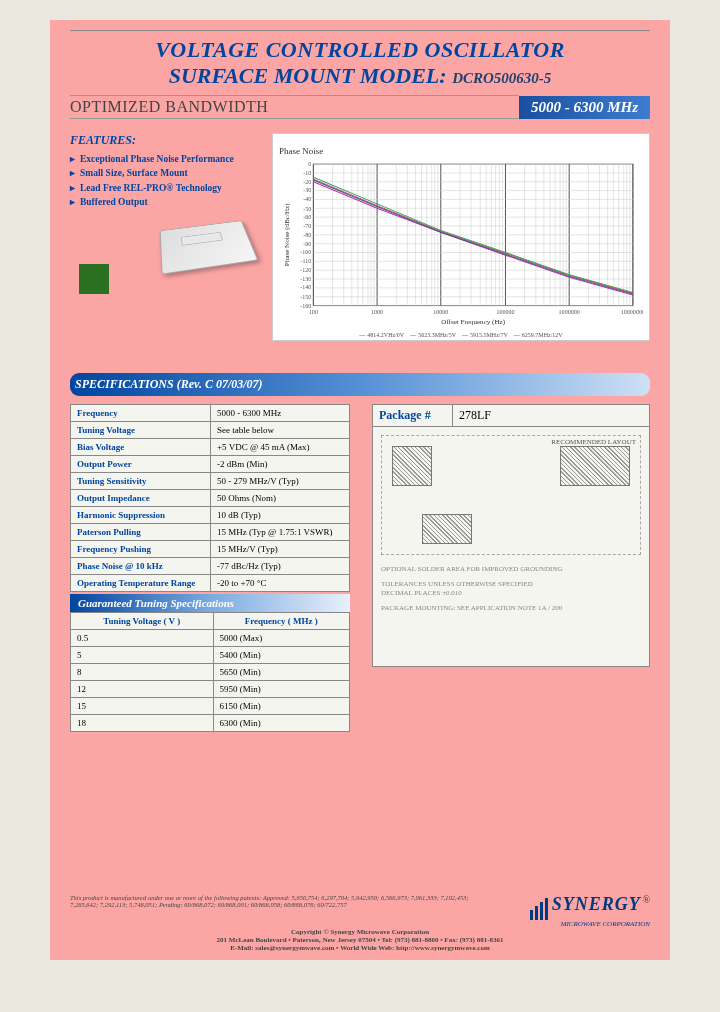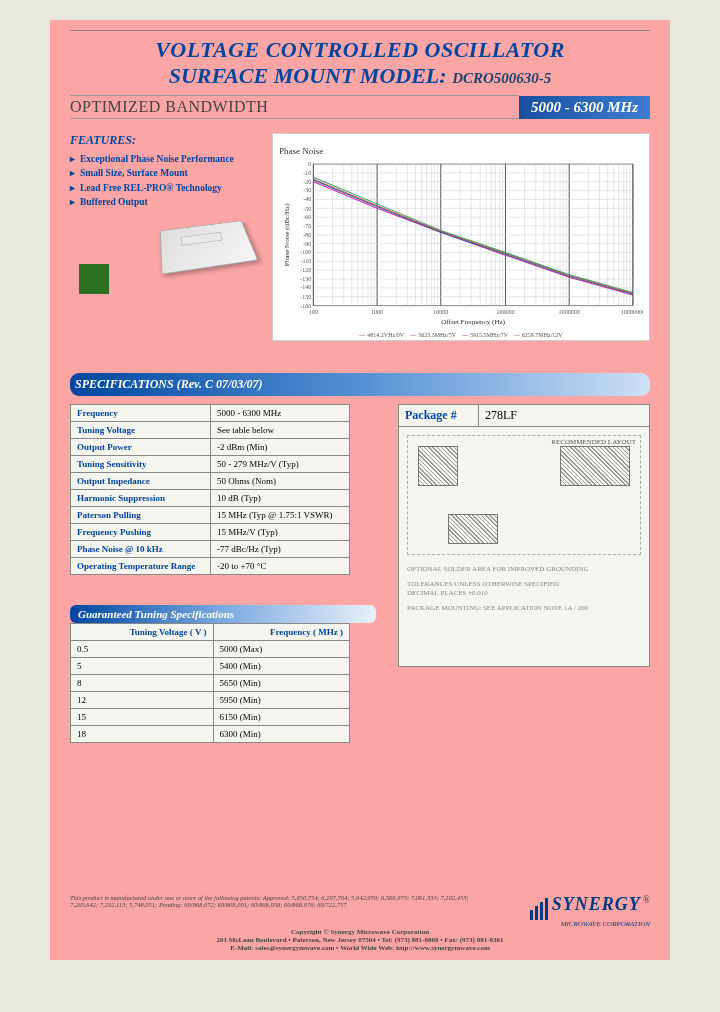--- a/index.html
+++ b/index.html
@@ -47,23 +47,23 @@
   .spec-tbl { border-collapse:collapse; font-size:9px; width:280px;}
   .spec-tbl td { border:1px solid #888; padding:3px 6px; background:#f5f5ef;}
   .spec-tbl td:first-child { font-weight:bold; color:#0046a0; width:140px;}
   .pkg-panel { flex:1; }
   .pkg-tbl { border-collapse:collapse; font-size:12px; width:100%;}
   .pkg-tbl td { border:1px solid #888; padding:3px 6px; background:#f5f5ef;}
   .pkg-tbl td:first-child { font-weight:bold; color:#0046a0; width:80px;}
   .pkg-drawing { height:240px; background:#f5f5ef; border-left:1px solid #888; border-right:1px solid #888; border-bottom:1px solid #888; font-size:7px; color:#888; padding:8px; line-height:1.3;}
   .pkg-drawing .mech { border:1px dashed #aaa; height:120px; margin-bottom:10px; position:relative;}
   .pkg-drawing .hatch { position:absolute; width:40px; height:40px; background:repeating-linear-gradient(45deg,#999 0,#999 1px,transparent 1px,transparent 3px); border:1px solid #777;}
-  .tune-header { background: linear-gradient(to right,#0046a0,#7aaae0,#e8f0fa); color:#fff; font-weight:bold; font-style:italic; font-size:11px; padding:3px 8px; margin-top:30px; width:306px;border-radius:6px;}
+  .tune-header { background: linear-gradient(to right,#0046a0,#7aaae0,#e8f0fa); color:#fff; font-weight:bold; font-style:italic; font-size:11px; padding:3px 8px; margin-top:2px; width:280px;}
   .tune-tbl { border-collapse:collapse; font-size:9px; width:280px; margin-top:0;}
-  .tune-tbl th { border:1px solid #888; padding:3px 6px; background:#f5f5ef; color:#0046a0; font-weight:bold;text-align:right;}
+  .tune-tbl th { border:1px solid #888; padding:3px 6px; background:#f5f5ef; color:#0046a0; font-weight:bold;}
   .tune-tbl td { border:1px solid #888; padding:3px 6px; background:#f5f5ef; text-align:left;}
   .footer { position:absolute; bottom:8px; left:20px; right:20px; font-size:6.5px; color:#444; font-style:italic;}
   .footer-logo { float:right; width:150px; text-align:right;}
   .logo-txt { font-size:18px; font-weight:bold; font-style:italic; color:#003a80; letter-spacing:1px;}
   .logo-sub { font-size:7px; color:#003a80; font-style:italic;}
   .logo-bars { display:inline-block; vertical-align:middle;}
   .logo-bars span{ display:inline-block; width:3px; background:#003a80; margin-right:2px; vertical-align:bottom;}
   .footer-patents { clear:left; max-width:420px;}
   .footer-addr { text-align:center; margin-top:6px; font-style:normal; font-weight:bold; font-size:7px; clear:both;}
 </style>
@@ -227,20 +227,24 @@
         <tbody id="spec-body">
             <tr>
               <td>Frequency</td>
               <td>5000 - 6300 MHz</td>
             </tr>
             <tr>
               <td>Tuning Voltage</td>
               <td>See table below</td>
             </tr>
             <tr>
+              <td>Bias Voltage</td>
+              <td>+5 VDC @ 45 mA (Max)</td>
+            </tr>
+            <tr>
               <td>Output Power</td>
               <td>-2 dBm (Min)</td>
             </tr>
             <tr>
               <td>Tuning Sensitivity</td>
               <td>50 - 279 MHz/V (Typ)</td>
             </tr>
             <tr>
               <td>Output Impedance</td>
               <td>50 Ohms (Nom)</td>

